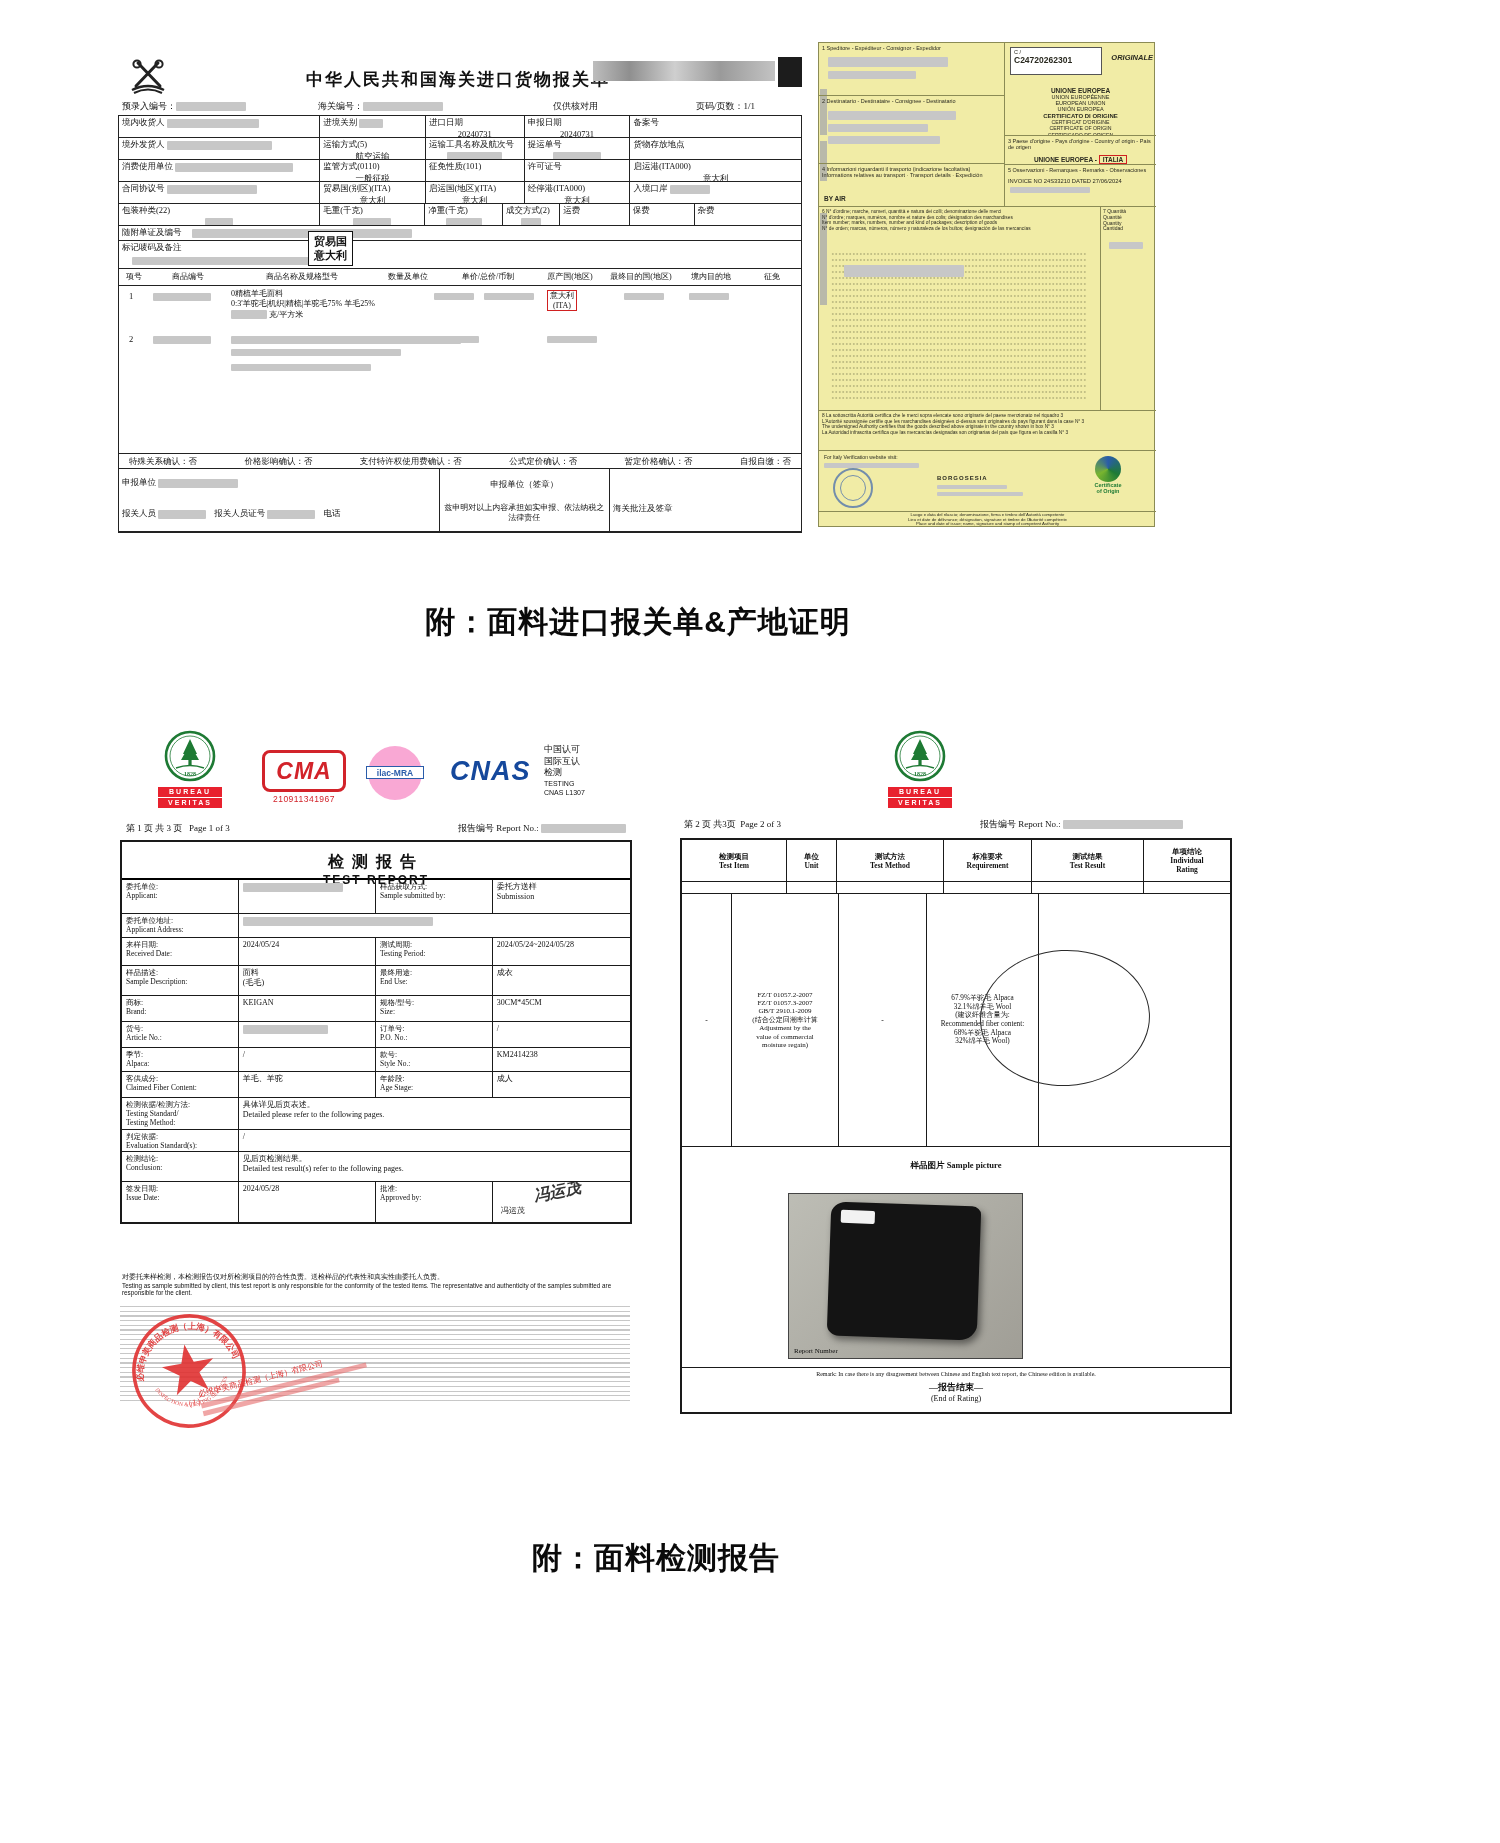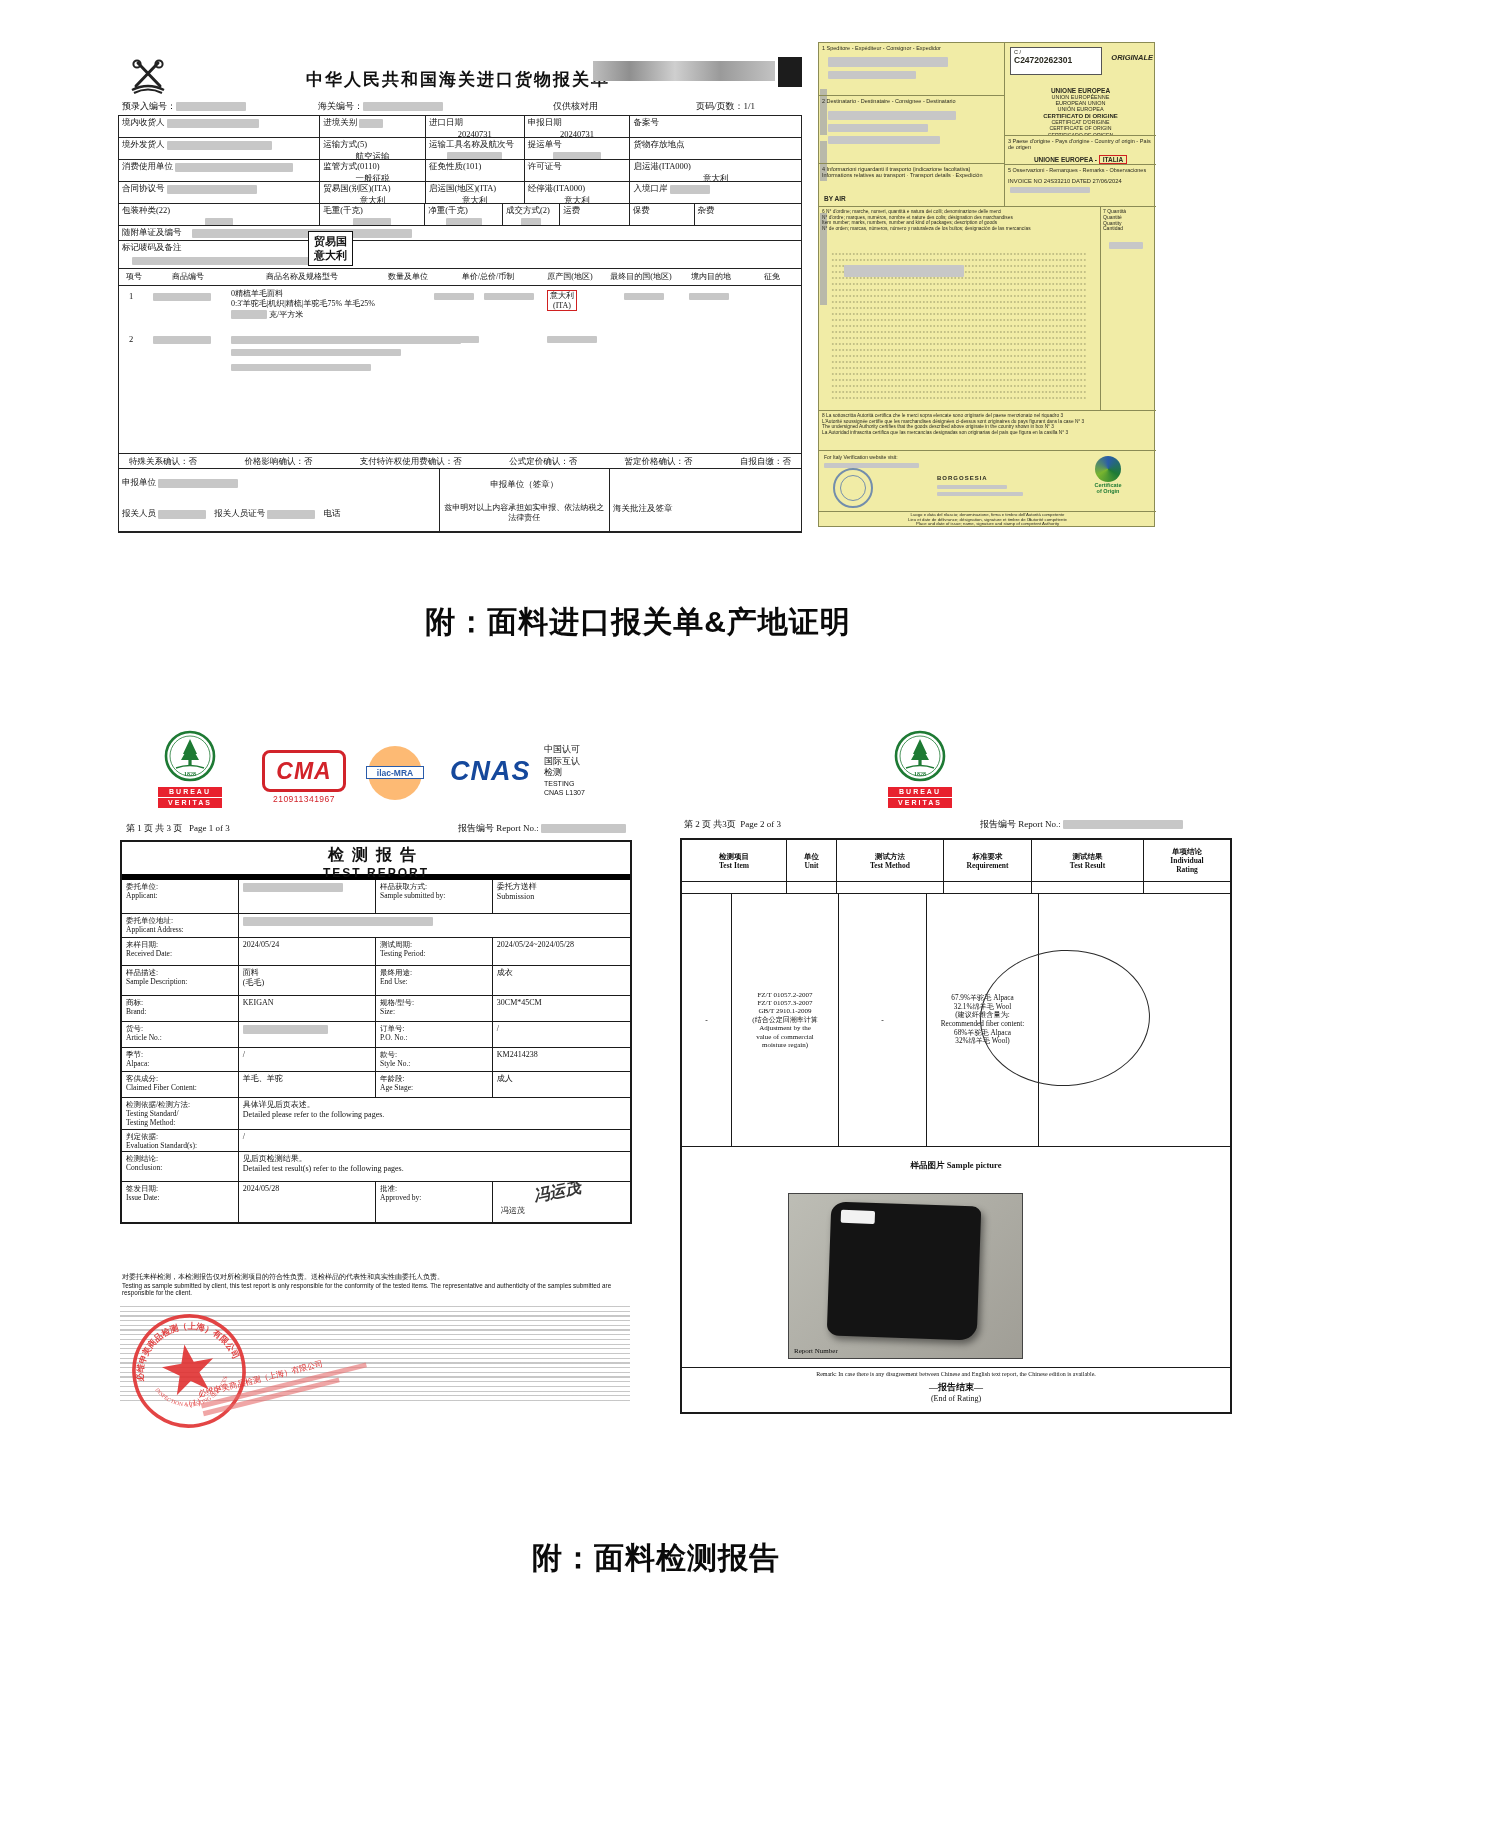--- a/index.html
+++ b/index.html
@@ -38,33 +38,33 @@
 .strip{position:absolute;left:1px;background:#b9b9aa;width:7px}
 
 .report{position:absolute;font-family:"Liberation Serif","DejaVu Serif",serif;color:#111}
 .r1{left:120px;top:726px;width:512px;height:716px}
 .r2{left:680px;top:730px;width:552px;height:712px}
 .bv{position:absolute;text-align:center}
 .bv .bar{display:block;background:#e8212e;color:#fff;font-family:"Liberation Sans",sans-serif;font-weight:700;font-size:7px;letter-spacing:2px;line-height:10px;width:64px;margin:1px auto 0}
 .cma-box{width:84px;height:42px;border:3px solid #d2232a;border-radius:8px;display:flex;align-items:center;justify-content:center}
 .cma-t{color:#d2232a;font-family:"Liberation Sans",sans-serif;font-weight:700;font-style:italic;font-size:23px;letter-spacing:1px}
 .cma-no{color:#d2232a;font-family:"Liberation Sans",sans-serif;font-size:8.5px;text-align:center;margin-top:2px;letter-spacing:.5px}
-.ilac{width:54px;height:54px;border-radius:50%;background:#fdba74;position:relative}
+.ilac{width:54px;height:54px;border-radius:50%;background:#f9a8d4;position:relative}
 .ilac .band{position:absolute;left:-2px;right:-2px;top:20px;height:13px;background:#fff;border:1px solid #2a5caa;display:flex;align-items:center;justify-content:center;font-family:"Liberation Sans",sans-serif;font-weight:700;font-size:8.5px;color:#2a5caa}
 .cnas-t{font-family:"Liberation Sans",sans-serif;font-weight:700;font-style:italic;font-size:27px;color:#15489c;letter-spacing:1px}
 .acc{font-size:9px;line-height:1.3}
 .acc-en{font-family:"Liberation Sans",sans-serif;font-size:7px;line-height:1.3}
 .pageline{position:absolute;font-size:9px;white-space:nowrap}
 .rtable{position:absolute;border:2px solid #1a1a1a;background:#fff}
 .trow{display:flex;border-bottom:1px solid #1a1a1a}
 .trow.last{border-bottom:0}
 .tc{border-right:1px solid #1a1a1a;padding:2px 4px;overflow:hidden;font-size:7.5px;line-height:1.2}
 .tc:last-child{border-right:0}
 .tv{font-size:8px}
-.rtitle{display:block;text-align:center;padding-top:3px;border-bottom:6px solid #000000}
+.rtitle{display:block;text-align:center;padding-top:10px;border-bottom:2px solid #000000}
 .rtitle .cn{font-size:16px;font-weight:700;letter-spacing:8px}
 .rtitle .en{font-size:12px;font-weight:700;letter-spacing:2px;font-family:"Liberation Sans",sans-serif}
 .legal{position:absolute;background:repeating-linear-gradient(180deg,#9a9a9a 0 1.2px,transparent 1.2px 4.7px);opacity:.55}
 .stamp{position:absolute;transform:rotate(-10deg);opacity:.9;z-index:2}
 .stamp-tilt{position:absolute;color:#e03131;transform:rotate(-14deg);font-size:8px;white-space:nowrap;z-index:2}
 .sig{position:absolute;left:40px;top:0;font-size:16px;font-style:italic;font-weight:700;transform:rotate(-12deg);opacity:.85}
 
 .oval{position:absolute;border:1.6px solid #2a2a2a;border-radius:50%;transform:rotate(-3deg);z-index:2}
 .hdc{display:flex;flex-direction:column;align-items:center;justify-content:center;text-align:center;font-weight:700}
 .cellc{display:flex;flex-direction:column;align-items:center;justify-content:center;text-align:center}

